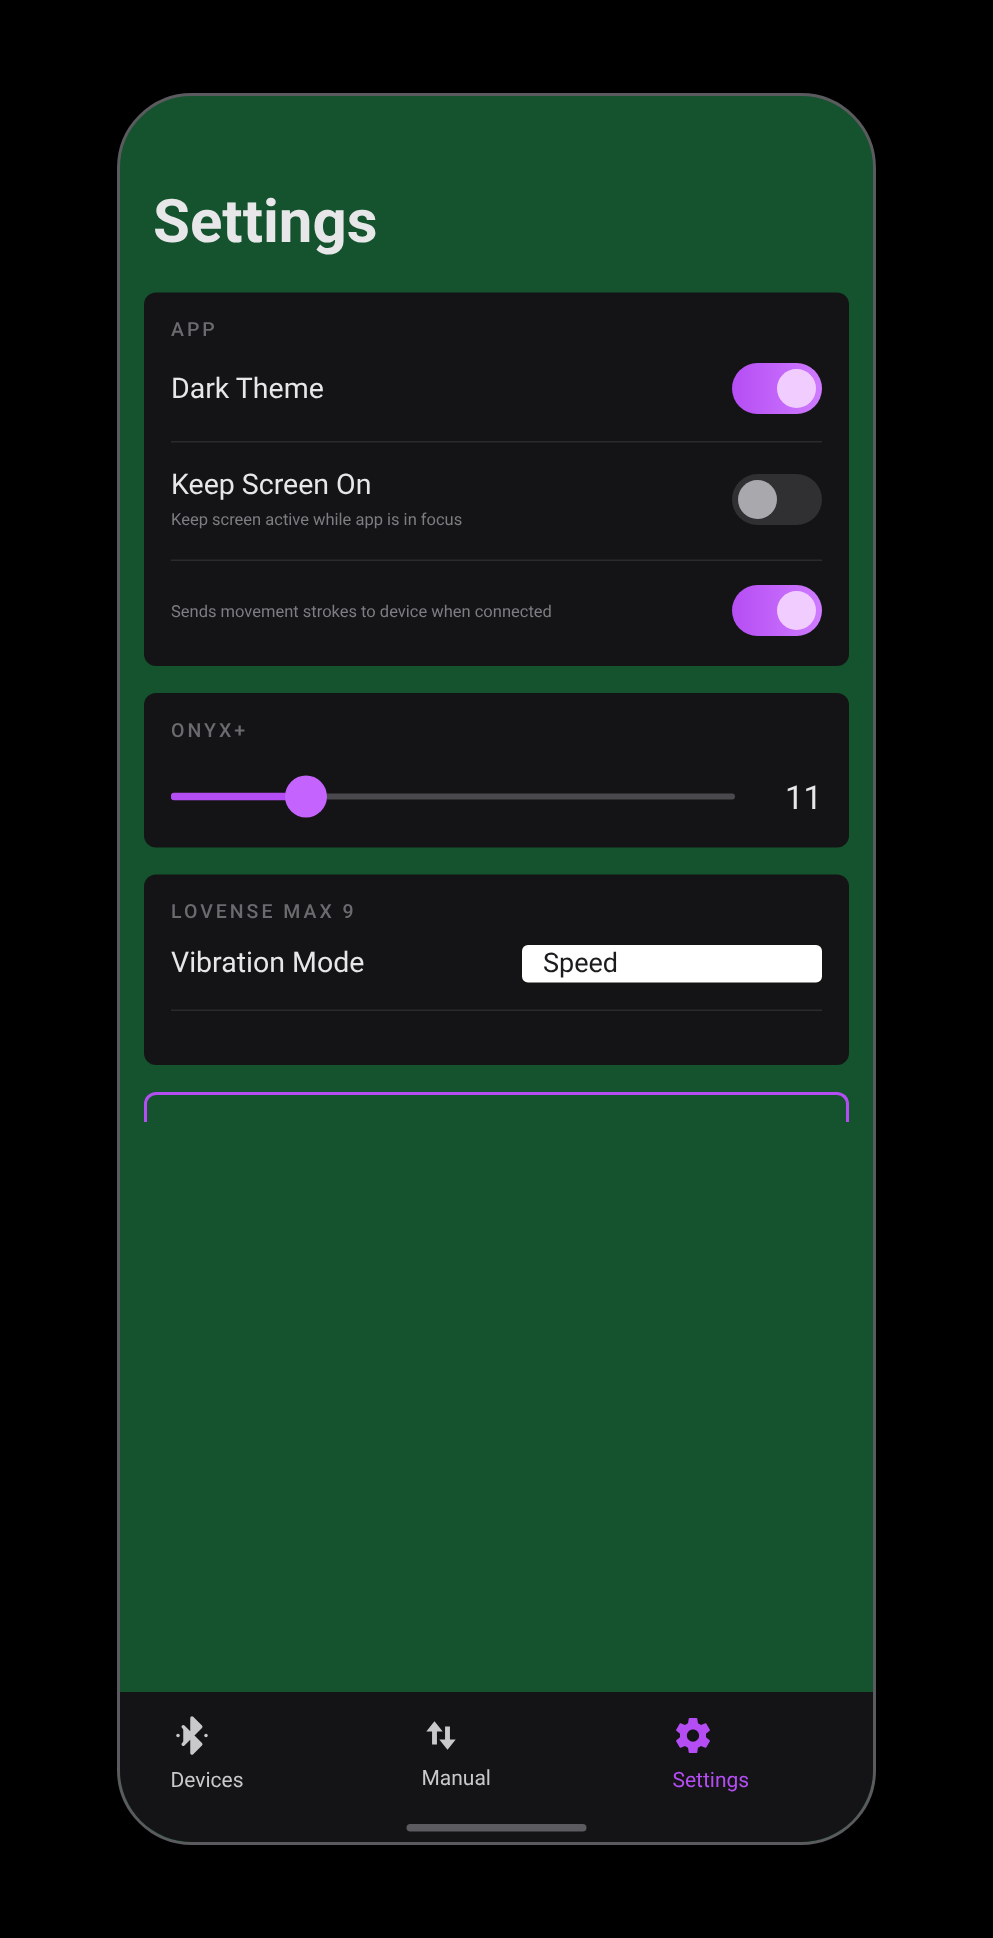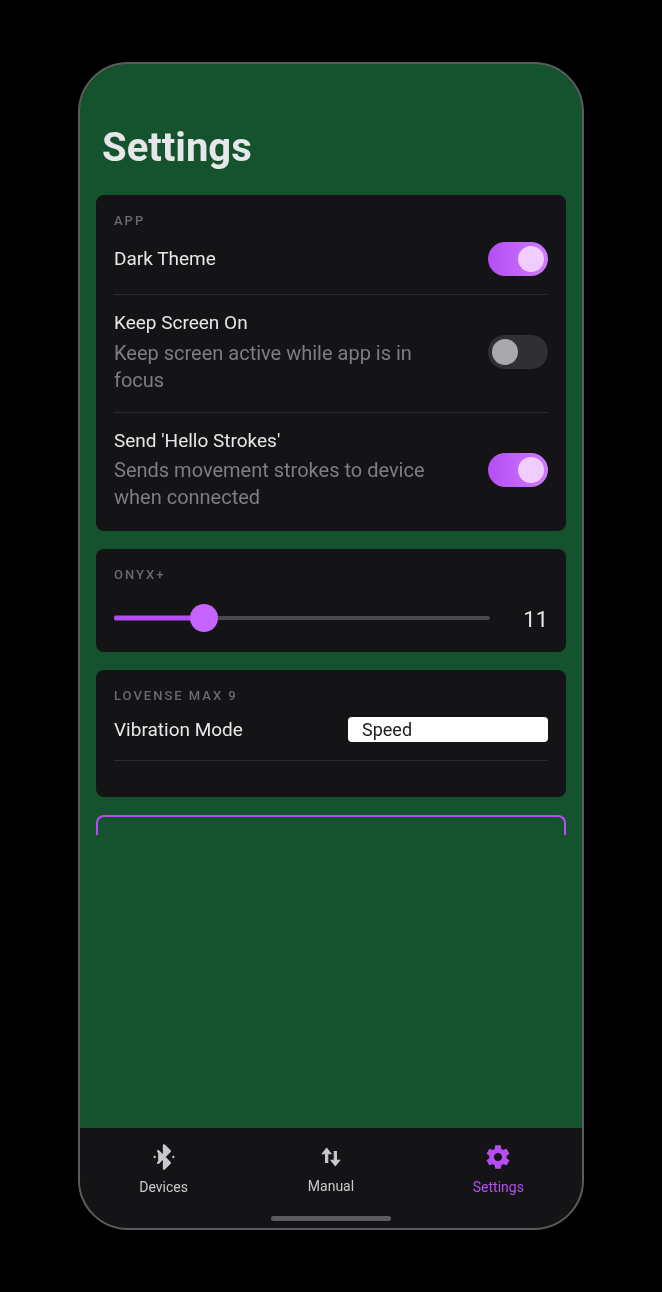--- a/index.html
+++ b/index.html
@@ -62,21 +62,21 @@
   }
   .row-block {}
   .row-label {
     color: #e7e7e9;
     font-size: 19px;
     font-weight: 400;
     line-height: 1.3;
   }
   .row-sub {
     color: #7d7d82;
-    font-size: 20px;
+    font-size: 11px;
     margin-top: 4px;
     max-width: 330px;
     line-height: 1.35;
   }
   .row-text { flex: 1; }
   
   .toggle {
     width: 60px;
     height: 34px;
     border-radius: 17px;
@@ -171,21 +171,20 @@
     height: 100px;
     background: #141416;
     display: flex;
     align-items: center;
     justify-content: space-around;
     padding-bottom: 18px;
   }
   .nav-item {
     display: flex;
     flex-direction: column;
-    align-items: center;
     gap: 4px;
     width: 100px;
   }
   .nav-label {
     font-size: 14px;
   }
   .nav-item.inactive .nav-label { color: #c9c9cc; }
   .nav-item.inactive svg { stroke: #c9c9cc; fill: #c9c9cc; }
   .nav-item.active .nav-label { color: #b54df4; }
   .nav-item.active svg { fill: #b54df4; }
@@ -227,21 +226,20 @@
           <div class="row-sub">Keep screen active while app is in focus</div>
         </div>
         <div class="toggle off">
             <div class="knob"></div>
           </div>
       </div>
       <div class="divider"></div>
 
       <div class="row">
         <div class="row-text">
-          <div class="row-label">Send 'Hello Strokes'</div>
           <div class="row-sub">Sends movement strokes to device when connected</div>
         </div>
         <div class="toggle on">
             <div class="knob"></div>
           </div>
       </div>
     </div>
 
     <div class="card">
       <div class="section-header">ONYX+</div>

